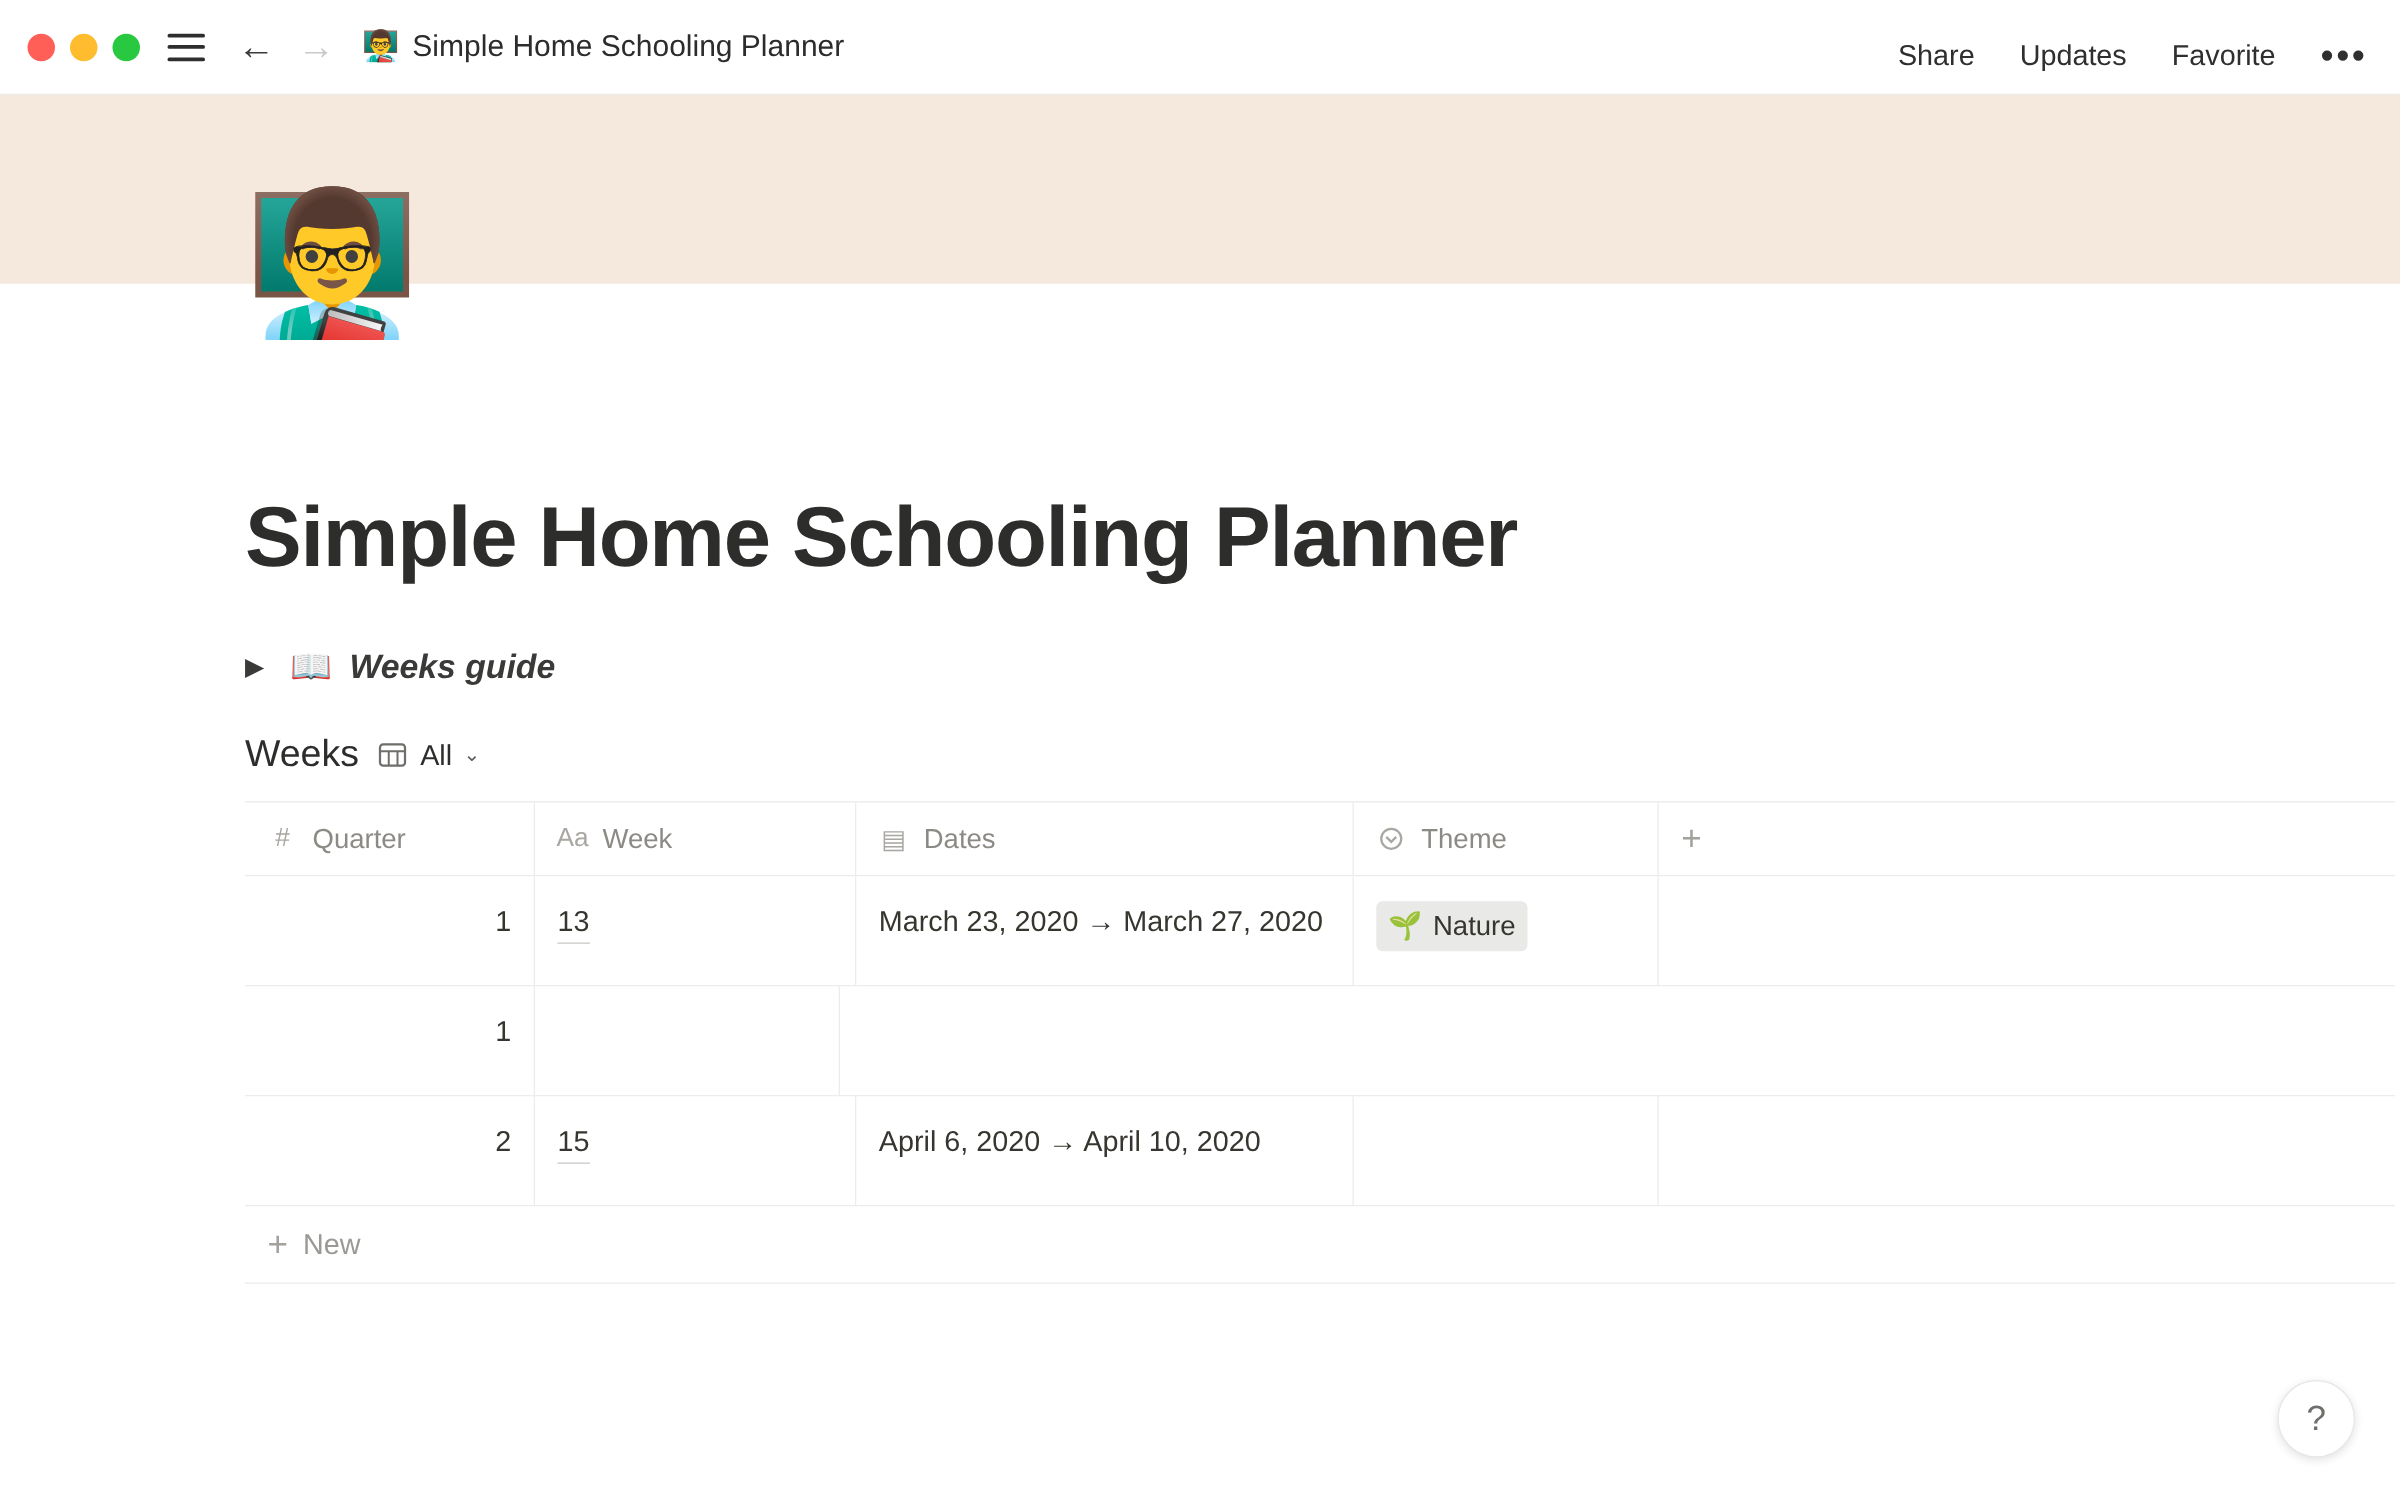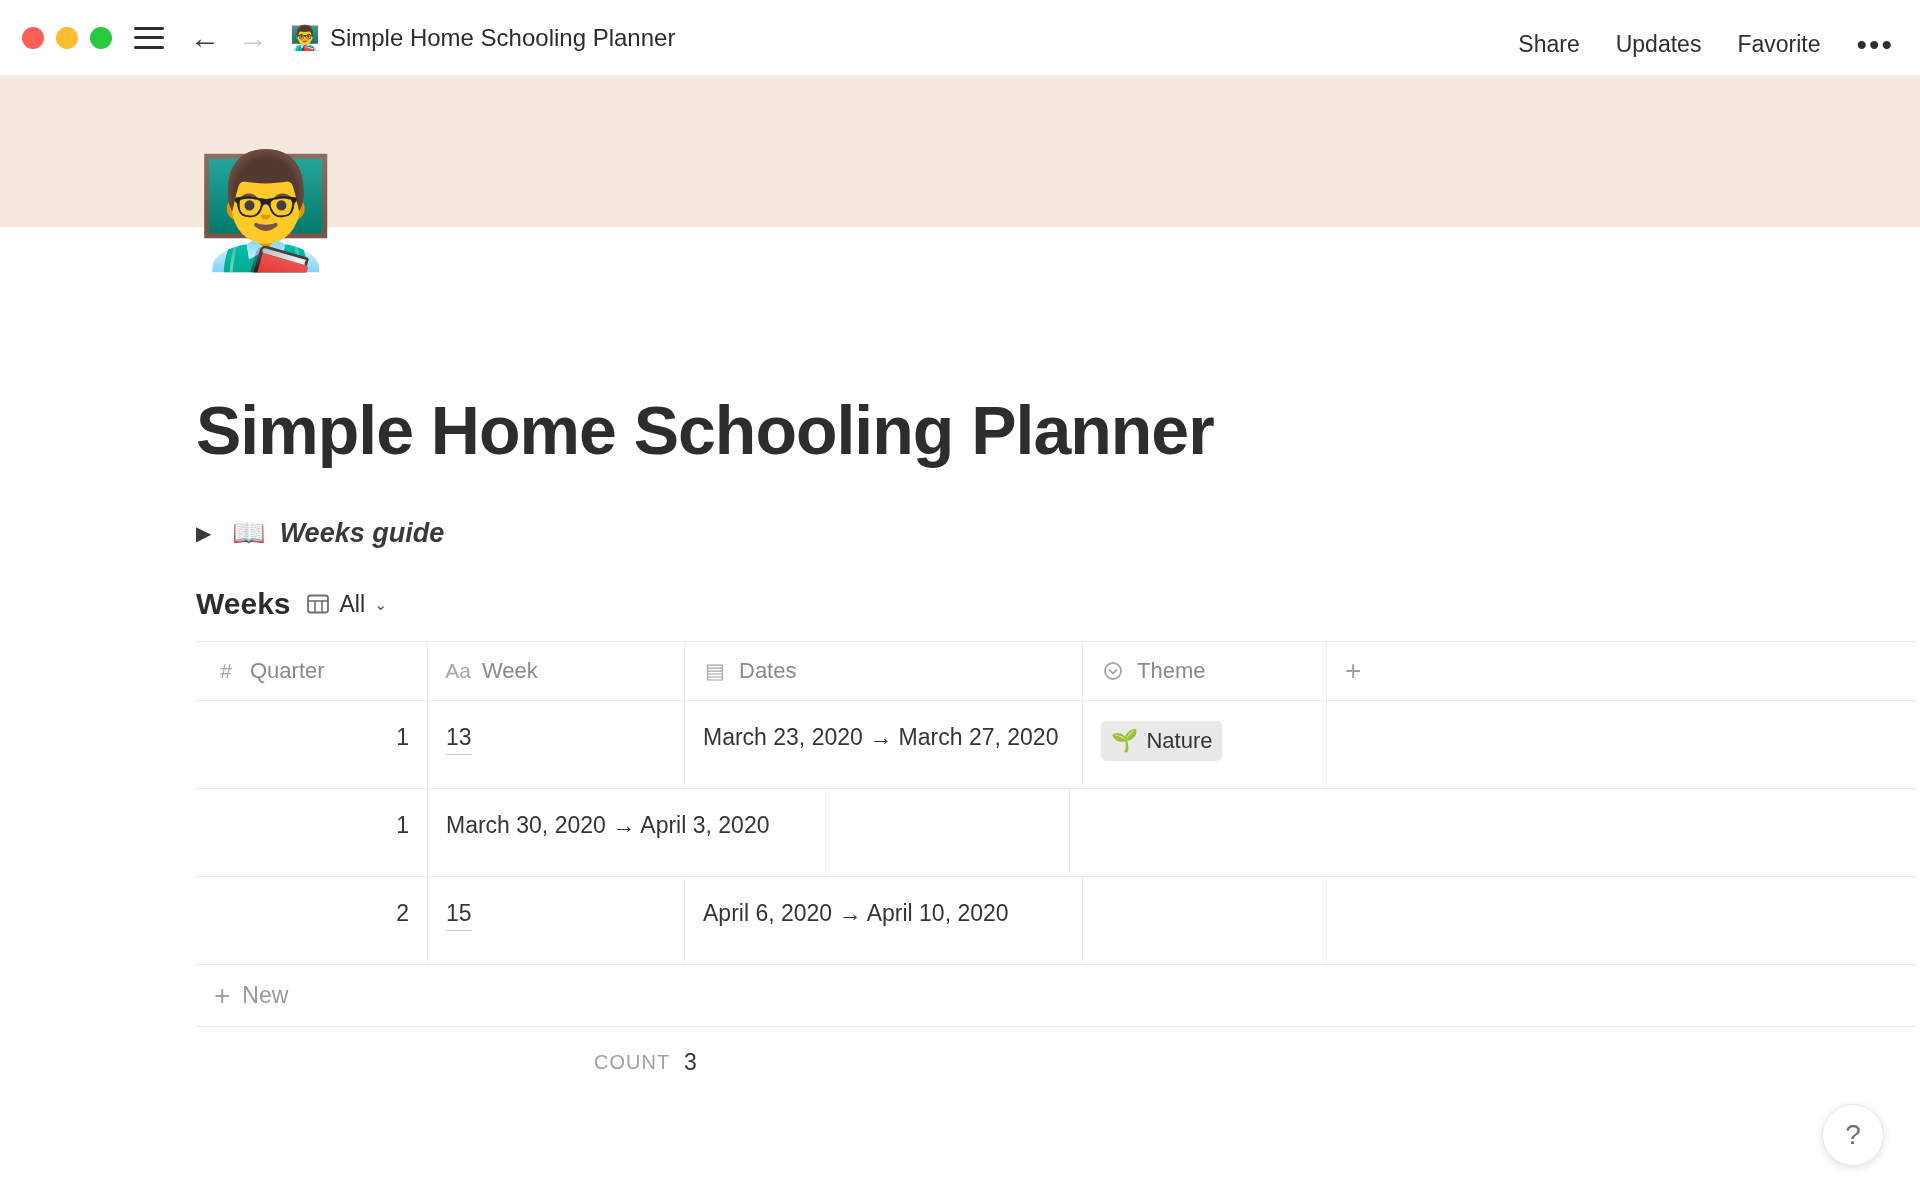--- a/index.html
+++ b/index.html
@@ -131,21 +131,21 @@
   }
 
   .db-header {
     display: flex;
     align-items: center;
     gap: 14px;
     margin-top: 38px;
   }
   .db-title {
     font-size: 30px;
-    font-weight: bold;
+    font-weight: normal;
     color: #2d2d2c;
   }
   .db-view {
     display: flex;
     align-items: center;
     gap: 9px;
     font-size: 23px;
     color: #2d2d2c;
     cursor: pointer;
   }
@@ -354,21 +354,20 @@
           <span class="theme-tag">
             <span>🌱</span>
             <span>Nature</span>
           </span>
         </div>
         <div class="td col-plus"></div>
       </div>
 
       <div class="trow">
         <div class="td col-quarter">1</div>
-        <div class="td col-dates">March 30, 2020 → April 3, 2020</div>
         <div class="td col-theme"></div>
         <div class="td col-plus"></div>
       </div>
 
       <div class="trow">
         <div class="td col-quarter">2</div>
         <div class="td col-week">
           <span class="week-link">15</span>
         </div>
         <div class="td col-dates">April 6, 2020 → April 10, 2020</div>
@@ -376,20 +375,16 @@
         <div class="td col-plus"></div>
       </div>
 
     </div>
 
     <div class="new-row">
       <span class="plus-head">+</span>
       <span>New</span>
     </div>
 
-    <div class="count-row">
-      <span class="count-label">COUNT</span>
-      <span class="count-value">3</span>
-    </div>
   </div>
 </div>
 
 <div class="help-btn">?</div>
 
 </body></html>

